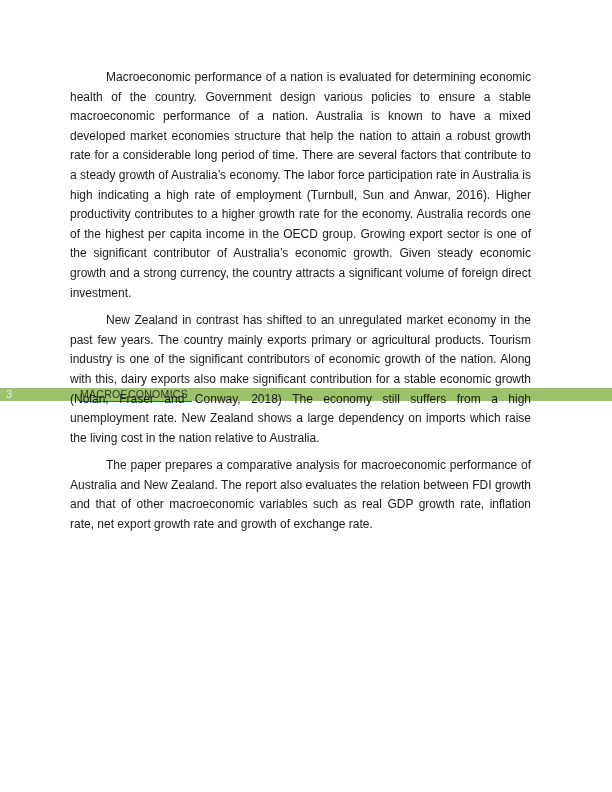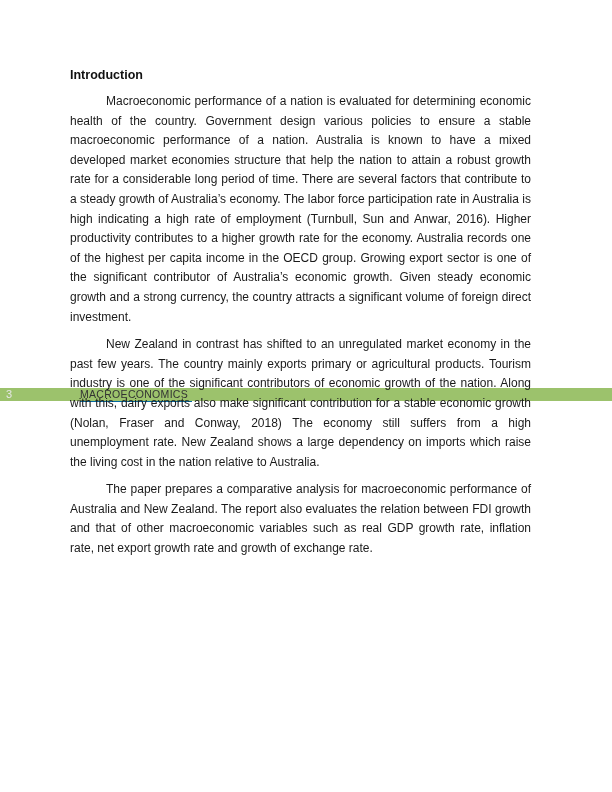--- a/index.html
+++ b/index.html
@@ -70,21 +70,20 @@
 <body>
 
 <div class="page">
 
   <div class="header-band" style="background: rgb(156, 194, 108);">
     <span class="page-number">3</span>
     <span class="running-header">MACROECONOMICS</span>
   </div>
 
   <div class="content">
-    <div class="doc-heading">Introduction</div>
 
     <p class="doc-paragraph">Macroeconomic performance of a nation is evaluated for determining economic health of the country. Government design various policies to ensure a stable macroeconomic performance of a nation. Australia is known to have a mixed developed market economies structure that help the nation to attain a robust growth rate for a considerable long period of time.  There are several factors that contribute to a steady growth of Australia’s economy.  The labor force participation rate in Australia is high indicating a high rate of employment (Turnbull, Sun and Anwar, 2016). Higher productivity contributes to a higher growth rate for the economy. Australia records one of the highest per capita income in the OECD group. Growing export sector is one of the significant contributor of Australia’s economic growth. Given steady economic growth and a strong currency, the country attracts a significant volume of foreign direct investment.</p>
 
     <p class="doc-paragraph">New Zealand in contrast has shifted to an unregulated market economy in the past few years. The country mainly exports primary or agricultural products. Tourism industry is one of the significant contributors of economic growth of the nation. Along with this, dairy exports also make significant contribution for a stable economic growth (Nolan, Fraser and Conway, 2018) The economy still suffers from a high unemployment rate. New Zealand shows a large dependency on imports which raise the living cost in the nation relative to Australia.</p>
 
     <p class="doc-paragraph">The paper prepares a comparative analysis for macroeconomic performance of Australia and New Zealand. The report also evaluates the relation between FDI growth and that of other macroeconomic variables such as real GDP growth rate, inflation rate, net export growth rate and growth of exchange rate.</p>
   </div>
 
 </div>
 

